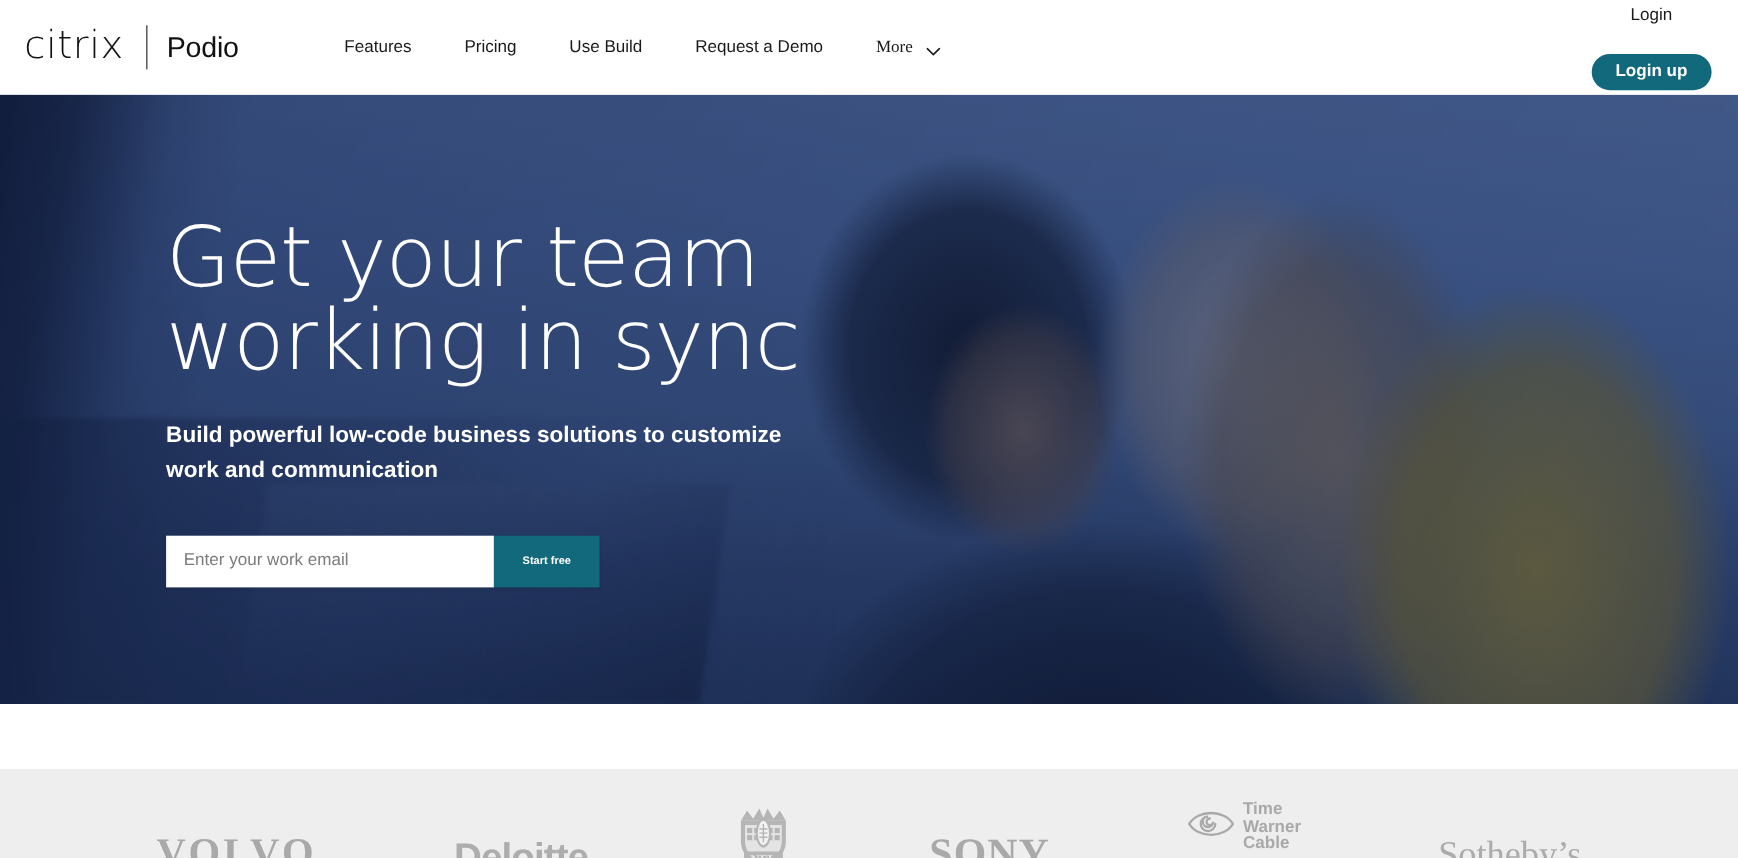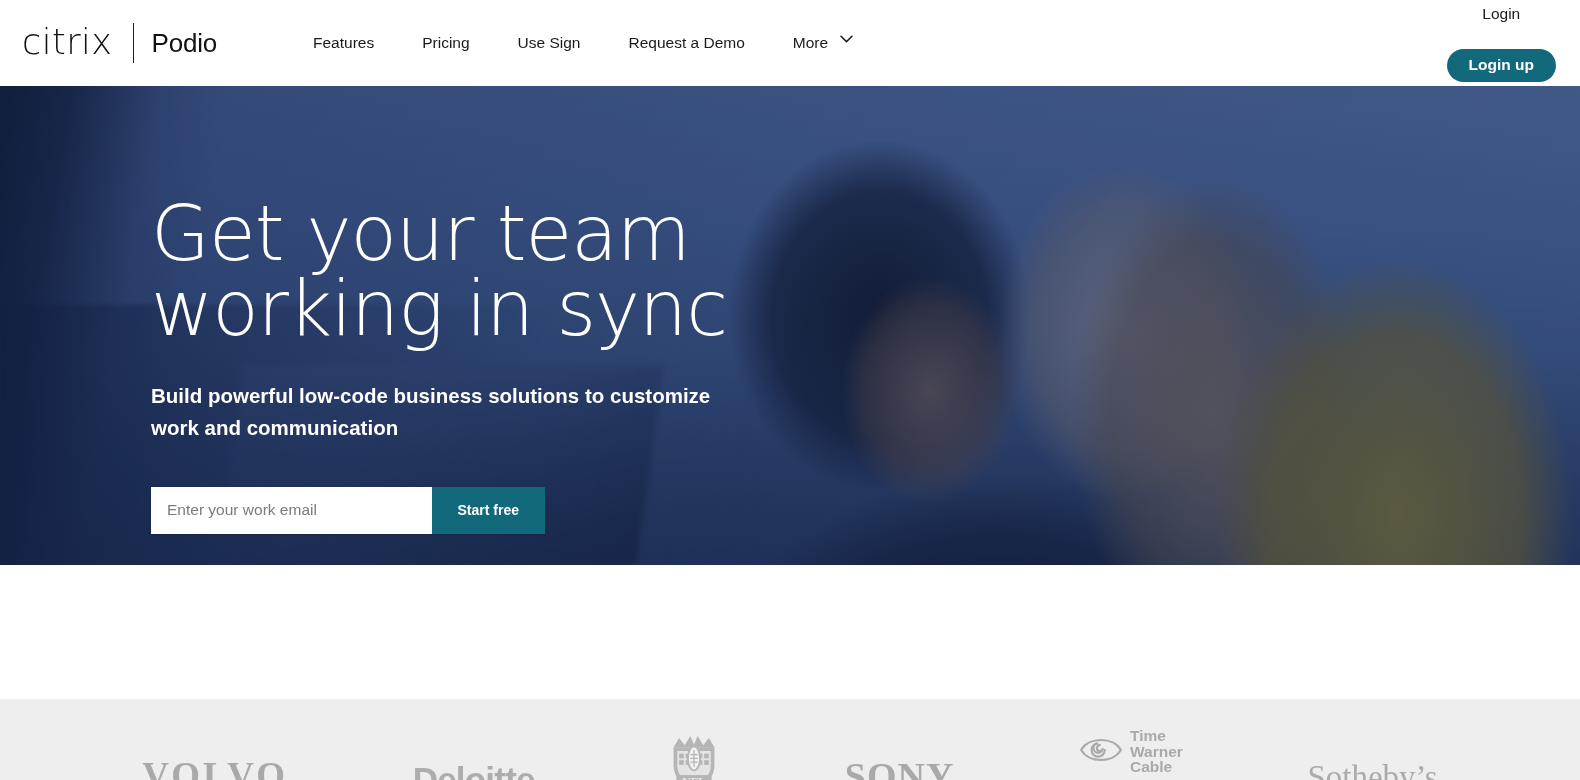--- a/index.html
+++ b/index.html
@@ -57,21 +57,21 @@
     gap: 0px;
   }
   .nav-link {
     font-size: 15.5px;
     color: #1a1a1a;
     padding: 0 24px;
     white-space: nowrap;
     cursor: pointer;
     line-height: 1;
   }
-  .nav-link.has-caret { display: flex; align-items: flex-start; gap: 12px; }
+  .nav-link.has-caret { display: flex; align-items: flex-end; gap: 12px; font-family: Liberation Serif, serif; }
   .caret { display: inline-block; width: 13px; height: 8px; }
   .caret svg { display: block; }
 
   .nav-right {
     margin-left: auto;
     display: flex; align-items: center;
     margin-right: 24px;
     gap: 26px;
     flex-direction: column;
   }
@@ -93,21 +93,21 @@
     cursor: pointer;
     font-family: "Liberation Sans", sans-serif;
     white-space: nowrap;
     display: flex; align-items: center; justify-content: center;
   }
 
   
   .hero {
     position: absolute;
     top: 86px; left: 0;
-    width: 1580px; height: 479px;
+    width: 1580px; height: 554px;
     overflow: hidden;
   }
   
   .hero-photo {
     position: absolute; inset: 0;
     background:
       
       radial-gradient(ellipse 230px 330px at 1395px 430px, rgba(214,164,54,0.95) 0%, rgba(196,148,48,0.7) 55%, rgba(150,120,60,0) 78%),
       
       radial-gradient(ellipse 180px 300px at 1215px 330px, rgba(196,150,105,0.92) 0%, rgba(160,120,85,0.55) 58%, rgba(120,95,70,0) 80%),
@@ -191,21 +191,21 @@
     color: #333333;
     padding: 0 16px;
   }
   .email-input::placeholder { color: #7b7b7b; }
   .start-free-btn {
     flex: 0 0 auto;
     background: #13697c;
     color: #ffffff;
     border: none;
     font-family: "Liberation Sans", sans-serif;
-    font-size: 14px;
+    font-size: 10px;
     font-weight: bold;
     padding: 0 26px;
     cursor: pointer;
     white-space: nowrap;
   }
 
   
   .logo-bar {
     position: absolute;
     left: 0; top: 699px;
@@ -292,21 +292,21 @@
     </div>
 
     <div class="nav-links">
       <div class="nav-link">
         <span>Features</span>
       </div>
       <div class="nav-link">
         <span>Pricing</span>
       </div>
       <div class="nav-link">
-        <span>Use Sign</span>
+        <span>Use Build</span>
       </div>
       <div class="nav-link">
         <span>Request a Demo</span>
       </div>
       <div class="nav-link has-caret">
         <span>More</span>
         <span class="caret">
           <svg viewBox="0 0 13 8" width="13" height="8" aria-hidden="true">
             <path d="M1 1.2 L6.5 6.6 L12 1.2" fill="none" stroke="#1a1a1a" stroke-width="1.5" stroke-linecap="round"></path>
           </svg>

